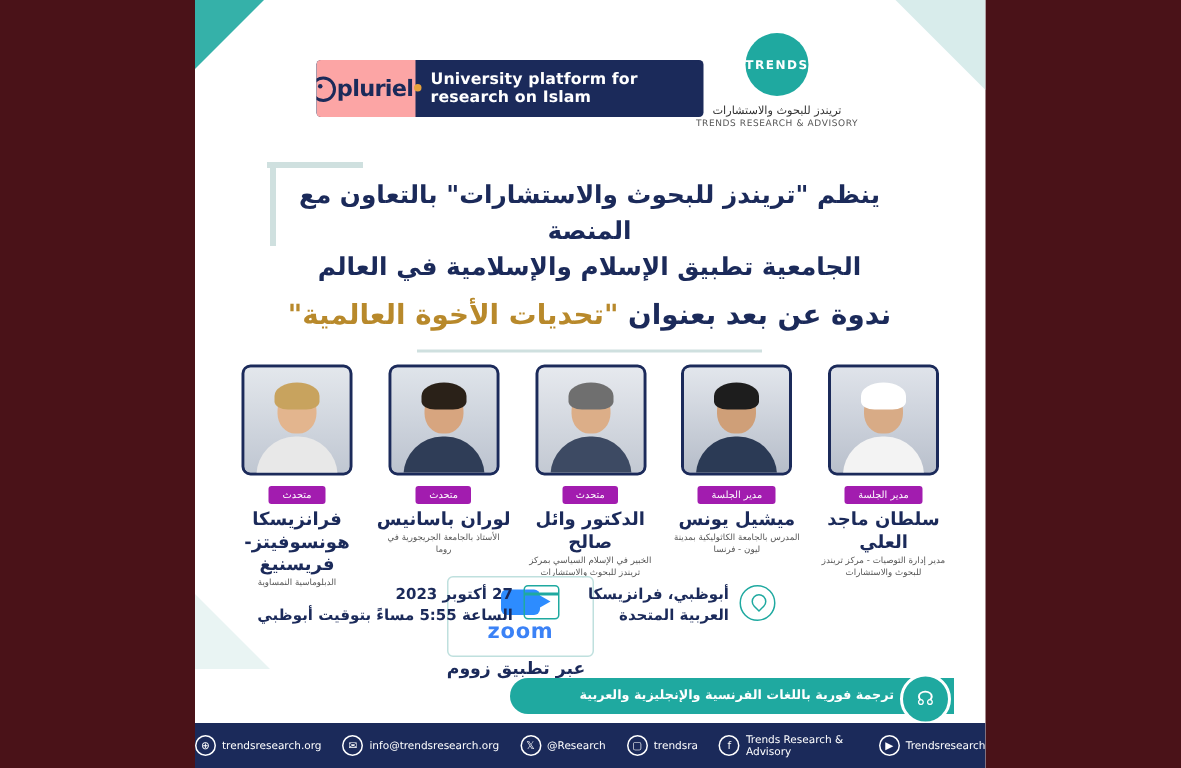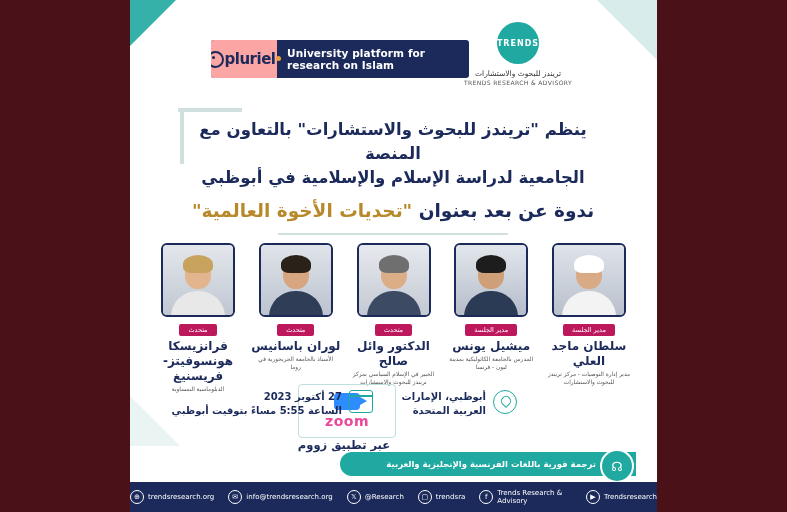--- a/index.html
+++ b/index.html
@@ -225,21 +225,21 @@
   .p-hair {
     position:absolute;
     left:50%;
     top:10px;
     transform: translateX(-50%);
     width: 30px; height: 18px;
     border-radius: 50% 50% 30% 30%;
   }
   .role-badge {
     margin: 6px auto 3px auto;
-    background: #be185d;
+    background: #a21caf;
     color: #fff;
     font-size: 6.5px;
     padding: 2px 9px;
     border-radius: 2px;
     display: inline-block;
     direction: rtl;
   }
   .sp-name {
     color: #1b2a5a;
     font-size: 12px;
@@ -286,21 +286,21 @@
   }
   .zoom-cam::after {
     content:"";
     position:absolute;
     right:-7px; top:4px;
     border-top: 4px solid transparent;
     border-bottom: 4px solid transparent;
     border-left: 7px solid #2d8cff;
   }
   .zoom-word {
-    color: #ec4899;
+    color: #3b82f6;
     font-size: 14px;
     font-weight: bold;
     letter-spacing: 0.5px;
   }
   .zoom-caption {
     position: absolute;
     left: 122px;
     top: 56px;
     color: #1b2a5a;
     font-size: 11.5px;
@@ -441,21 +441,21 @@
       <div class="trends-circle">TRENDS</div>
       <div class="trends-ar">تريندز للبحوث والاستشارات</div>
       <div class="trends-en">TRENDS RESEARCH &amp; ADVISORY</div>
     </div>
   </div>
 
   <div class="title-wrap">
     <div class="title-deco"></div>
     <div class="title-deco2"></div>
     <div class="title-line">ينظم "تريندز للبحوث والاستشارات" بالتعاون مع المنصة</div>
-    <div class="title-line">الجامعية لدراسة الإسلام والإسلامية في أبوظبي</div>
+    <div class="title-line">الجامعية تطبيق الإسلام والإسلامية في العالم</div>
     <div class="subtitle-line">
       <span class="dark">ندوة عن بعد بعنوان</span>
       <span>"تحديات الأخوة العالمية"</span>
     </div>
     <div class="rule"></div>
   </div>
 
   <div class="speakers">
 
     <div class="speaker">
@@ -524,21 +524,21 @@
 
     <div class="zoom-box">
       <div class="zoom-cam"></div>
       <div class="zoom-word">zoom</div>
     </div>
     <div class="zoom-caption">عبر تطبيق زووم</div>
 
     <div class="info-item info-loc">
       <div class="pin-icon"></div>
       <div class="info-text">
-        <div>أبوظبي، الإمارات</div>
+        <div>أبوظبي، فرانزيسكا</div>
         <div>العربية المتحدة</div>
       </div>
     </div>
 
     <div class="info-item info-date">
       <div class="cal-icon"></div>
       <div class="info-text">
         <div>27 أكتوبر 2023</div>
         <div>الساعة 5:55 مساءً بتوقيت أبوظبي</div>
       </div>

